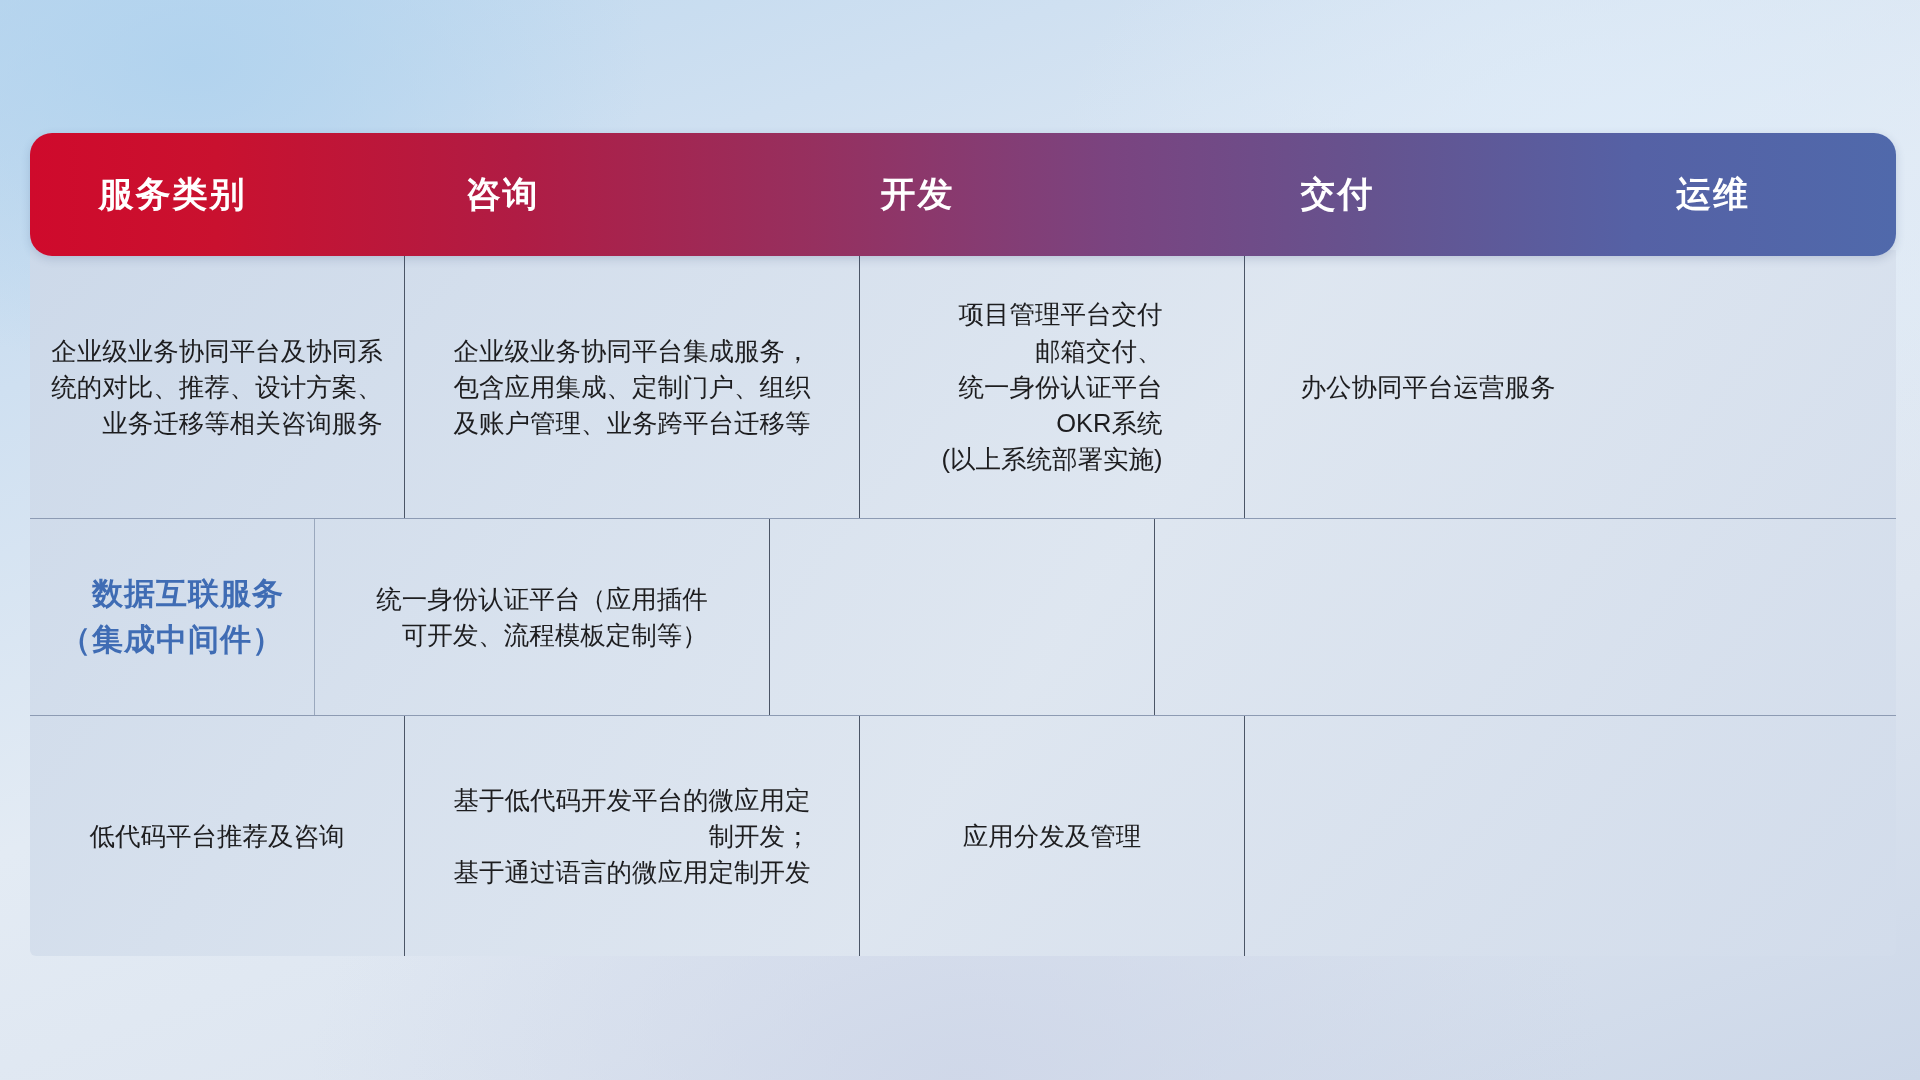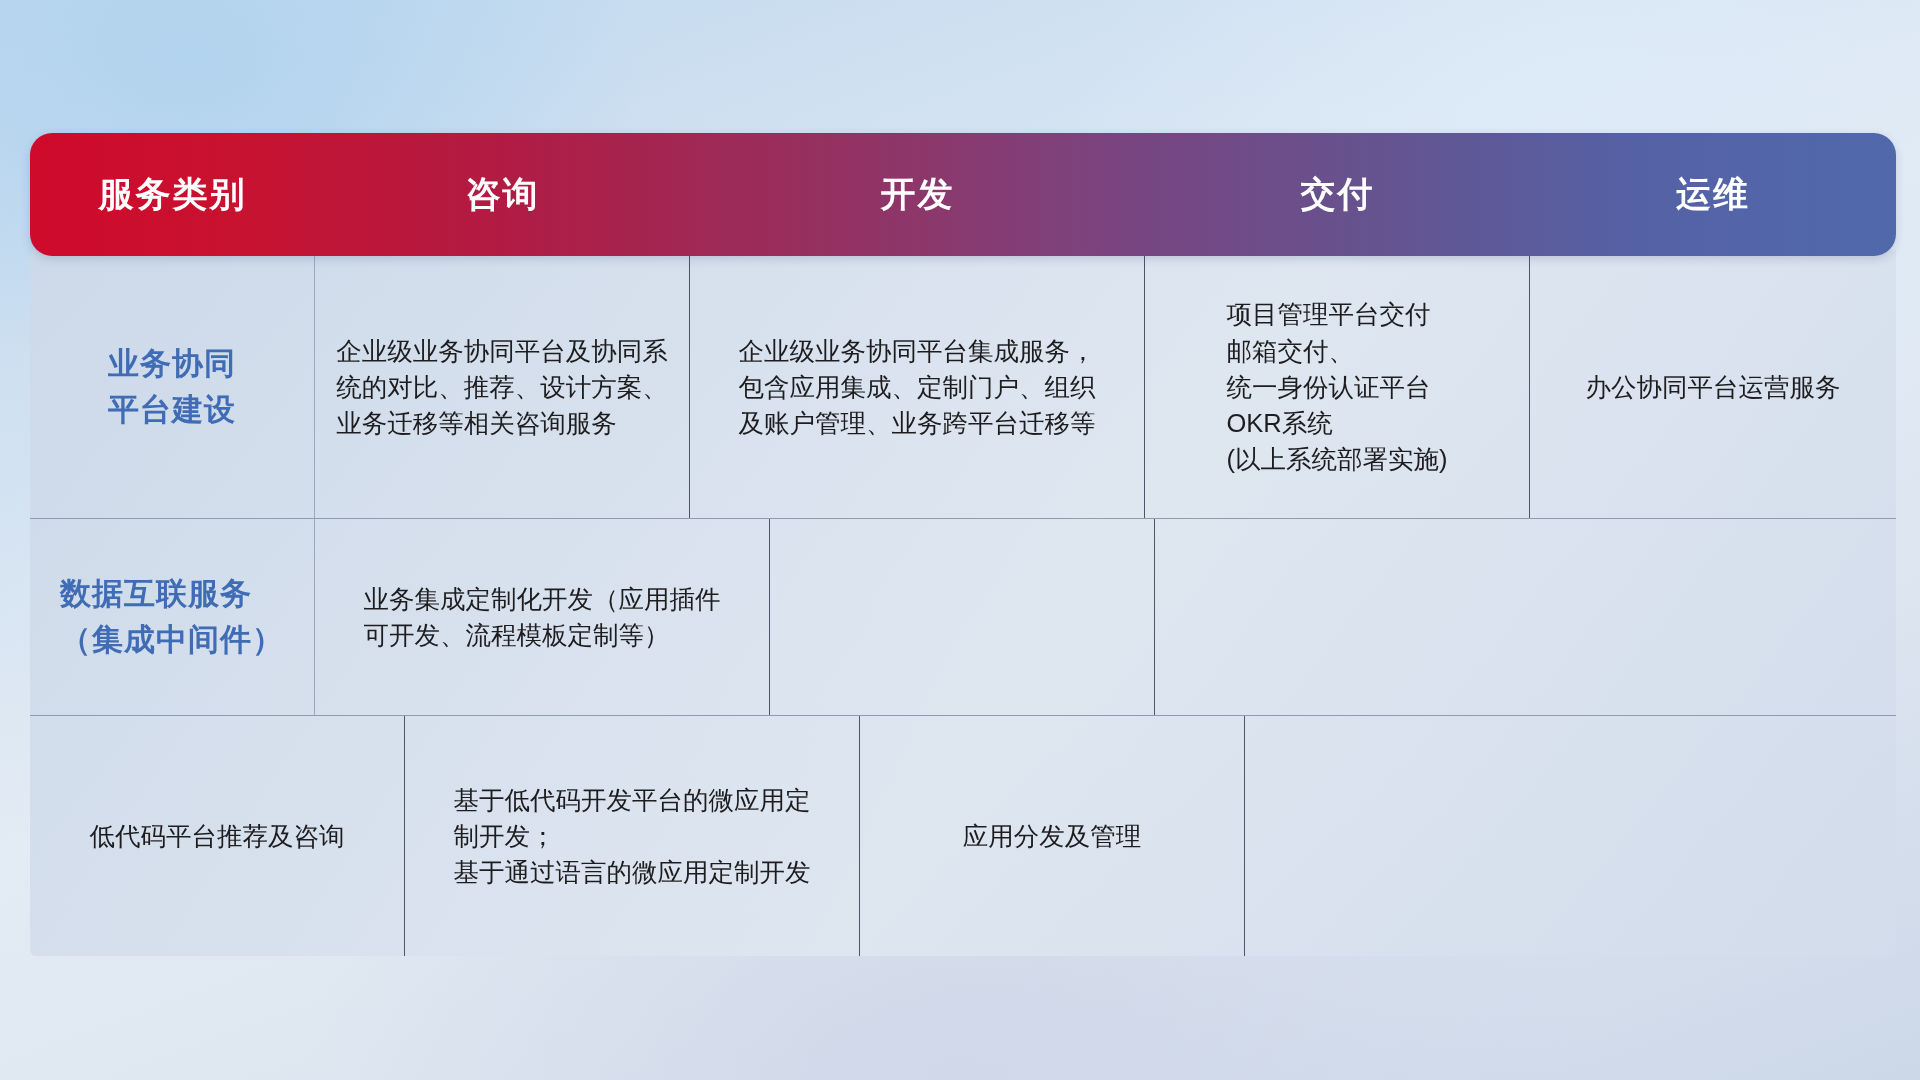--- a/index.html
+++ b/index.html
@@ -87,21 +87,21 @@
   .tr:last-child { border-bottom: none; }
 
   .td {
     display: flex;
     align-items: center;
     justify-content: center;
     padding: 14px 18px;
     font-size: 25.5px;
     line-height: 1.42;
     color: #1d1d1f;
-    text-align: left;
+    text-align: right;
     border-right: 1.5px solid #4b5566;
     white-space: pre-line;
   }
   .td:last-child { border-right: none; }
 
   .td.cat {
     border-right: 1.5px solid #9aa8bd;
     color: #3f6cb4;
     font-weight: bold;
     font-size: 31px;
@@ -142,40 +142,38 @@
         <span>交付</span>
       </div>
       <div class="th c4">
         <span>运维</span>
       </div>
     </div>
 
     <div class="tbody">
 
       <div class="tr r0">
-        <div class="td cat c0">业务协同
-平台建设</div>
         <div class="td c1">企业级业务协同平台及协同系
 统的对比、推荐、设计方案、
 业务迁移等相关咨询服务</div>
         <div class="td c2">企业级业务协同平台集成服务，
 包含应用集成、定制门户、组织
 及账户管理、业务跨平台迁移等</div>
         <div class="td c3">项目管理平台交付
 邮箱交付、
 统一身份认证平台
 OKR系统
 (以上系统部署实施)</div>
         <div class="td c4">办公协同平台运营服务</div>
       </div>
 
       <div class="tr r1">
         <div class="td cat c0">数据互联服务
 （集成中间件）</div>
-        <div class="td c2">业务集成定制化开发（应用插件
+        <div class="td c2">统一身份认证平台（应用插件
 可开发、流程模板定制等）</div>
         <div class="td c3"></div>
         <div class="td c4"></div>
       </div>
 
       <div class="tr r2">
         <div class="td c1">低代码平台推荐及咨询</div>
         <div class="td c2">基于低代码开发平台的微应用定
 制开发；
 基于通过语言的微应用定制开发</div>

